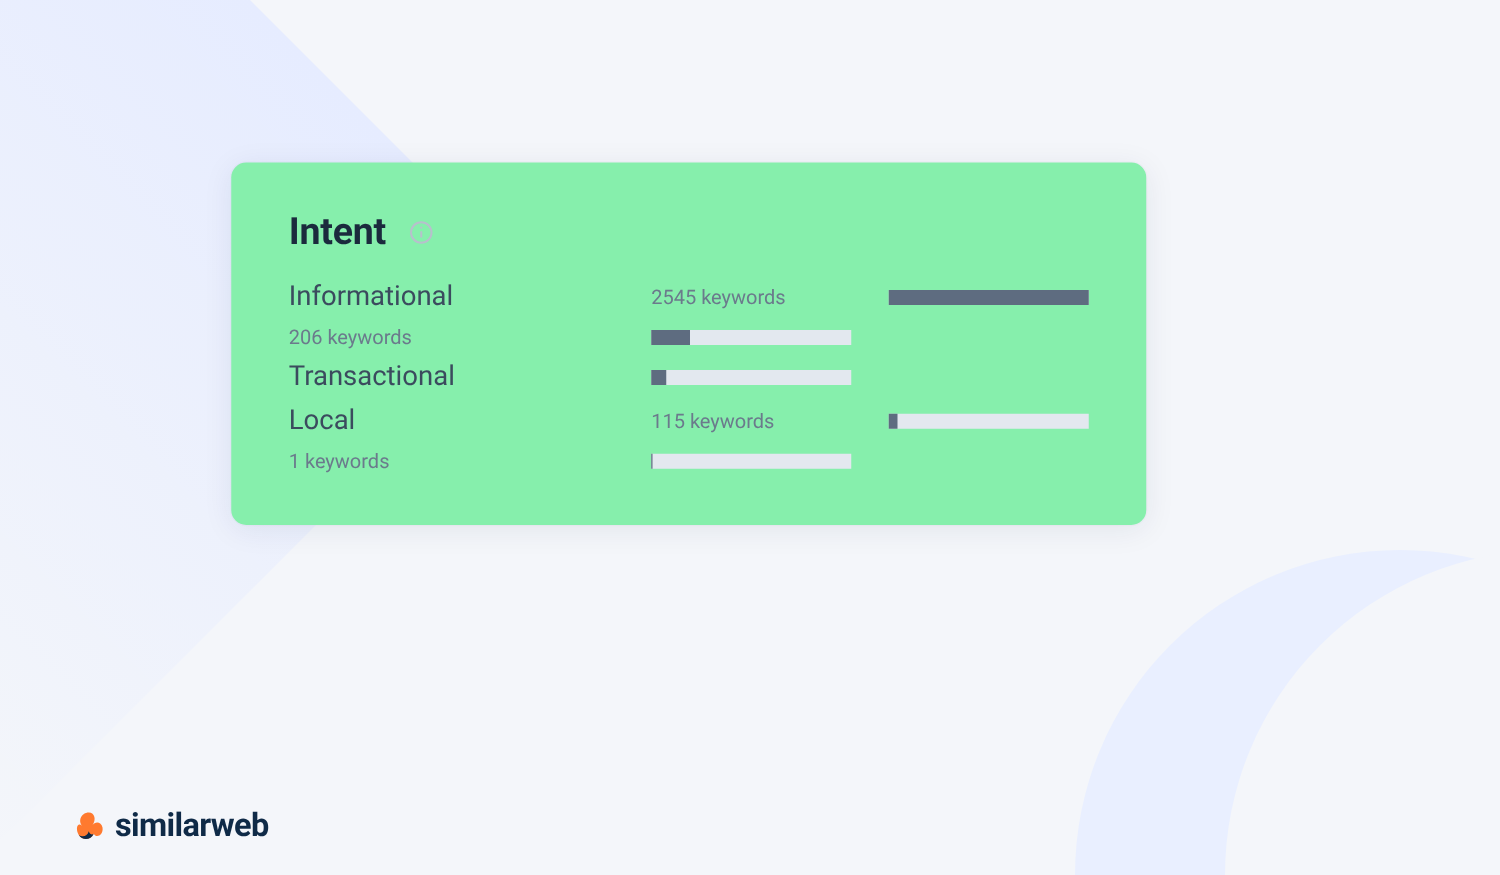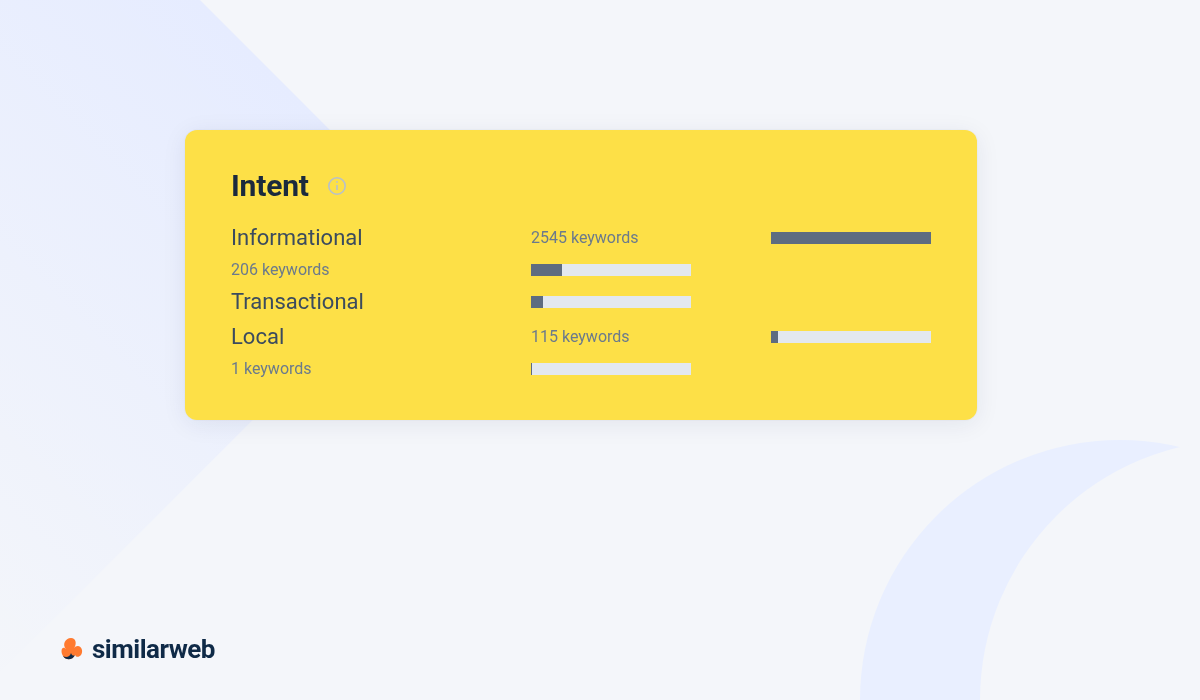--- a/index.html
+++ b/index.html
@@ -44,22 +44,22 @@
     height: 520px;
     border-radius: 50%;
     background: #f4f6fa;
     z-index: 0;
   }
 
   .card {
     position: absolute;
     top: 130px;
     left: 185px;
-    width: 792px;
-    background: #fde047;
+    width: 732px;
+    background: #86efac;
     border-radius: 12px;
     box-shadow: 0 4px 24px rgba(20, 40, 80, 0.08), 0 0 0 1px rgba(20,40,80,0.02);
     padding: 38px 46px 42px 46px;
     z-index: 2;
   }
 
   .card-title-row {
     display: flex;
     align-items: center;
     gap: 18px;
@@ -80,21 +80,21 @@
     color: #b7c0cc;
   }
   .info-icon svg { display: block; }
 
   .rows { display: flex; flex-direction: column; gap: 10px; }
 
   .row {
     display: grid;
     grid-template-columns: 270px 1fr 160px;
     align-items: center;
-    column-gap: 30px;
+    column-gap: 20px;
   }
 
   .intent-label {
     font-size: 22px;
     color: #3b4b5e;
     font-weight: 400;
   }
 
   .intent-count {
     font-size: 16px;
@@ -111,21 +111,21 @@
   }
   .bar-fill {
     position: absolute;
     top: 0; left: 0; bottom: 0;
     background: #5e6c80;
   }
 
   .logo {
     position: absolute;
     left: 58px;
-    bottom: 36px;
+    bottom: 24px;
     display: flex;
     align-items: center;
     gap: 8px;
     z-index: 3;
   }
   .logo-mark {
     width: 26px;
     height: 26px;
     position: relative;
   }

